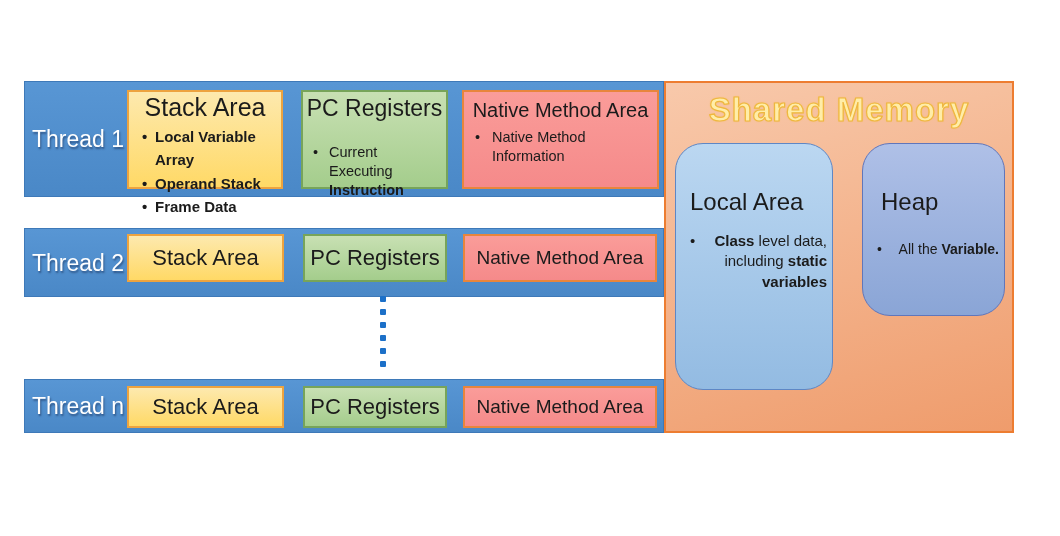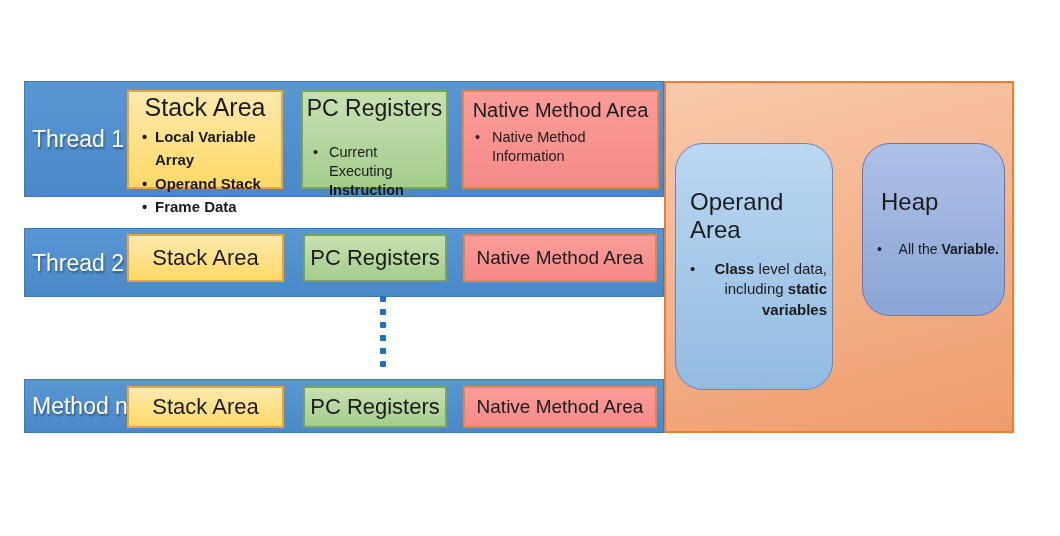--- a/index.html
+++ b/index.html
@@ -119,36 +119,37 @@
   <div class="dots">
     <div class="dot"></div>
     <div class="dot"></div>
     <div class="dot"></div>
     <div class="dot"></div>
     <div class="dot"></div>
     <div class="dot"></div>
   </div>
 
   <div class="thread-row rown">
-    <div class="thread-label">Method n</div>
+    <div class="thread-label">Thread n</div>
     <div class="box stack-box">
       <div class="compact-title">Stack Area</div>
     </div>
     <div class="box pc-box">
       <div class="compact-title">PC Registers</div>
     </div>
     <div class="box native-box">
       <div class="compact-title native">Native Method Area</div>
     </div>
   </div>
 
   <div class="shared">
+    <div class="shared-title">Shared Memory</div>
 
     <div class="mem-box method-box">
-      <div class="mem-title">Operand Area</div>
+      <div class="mem-title">Local Area</div>
       <div class="bullet mem-bullet"><span class="b7">Class</span><span> level data, including </span><span class="b7">static variables</span></div>
     </div>
 
     <div class="mem-box heap-box">
       <div class="mem-title">Heap</div>
       <div class="bullet mem-bullet"><span>All the </span><span class="b7">Variable.</span></div>
     </div>
   </div>
 
 </div>

